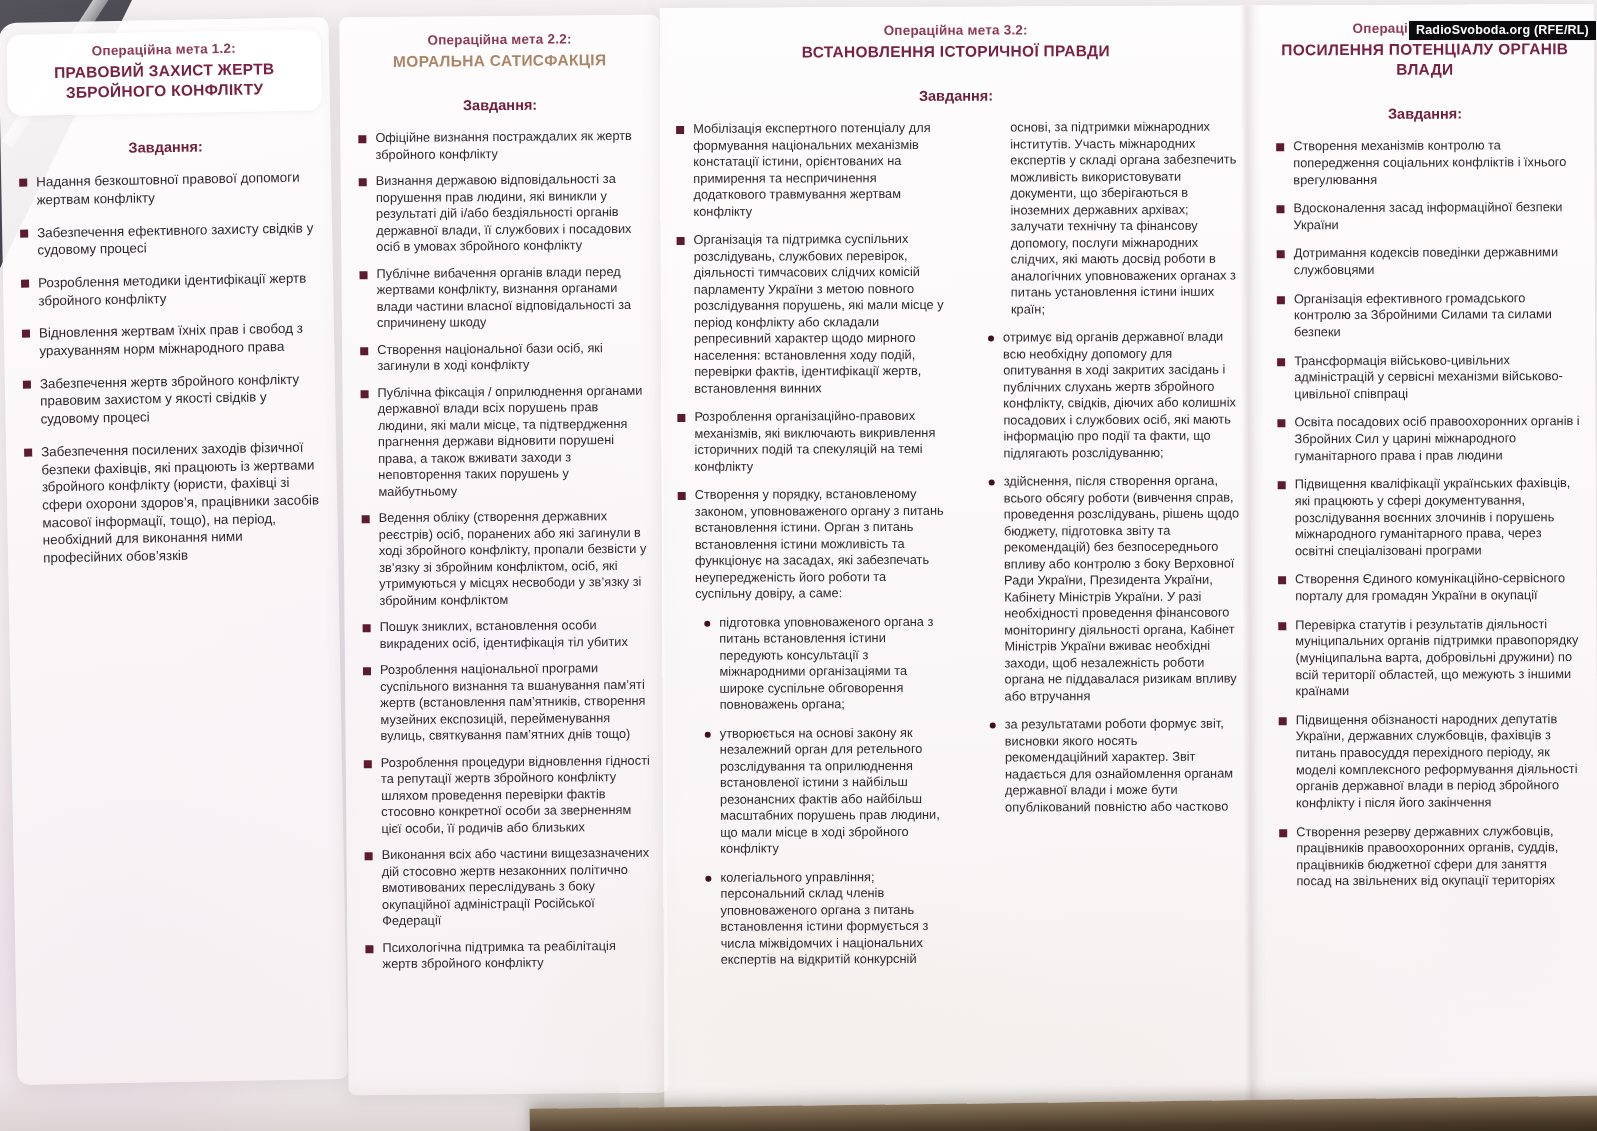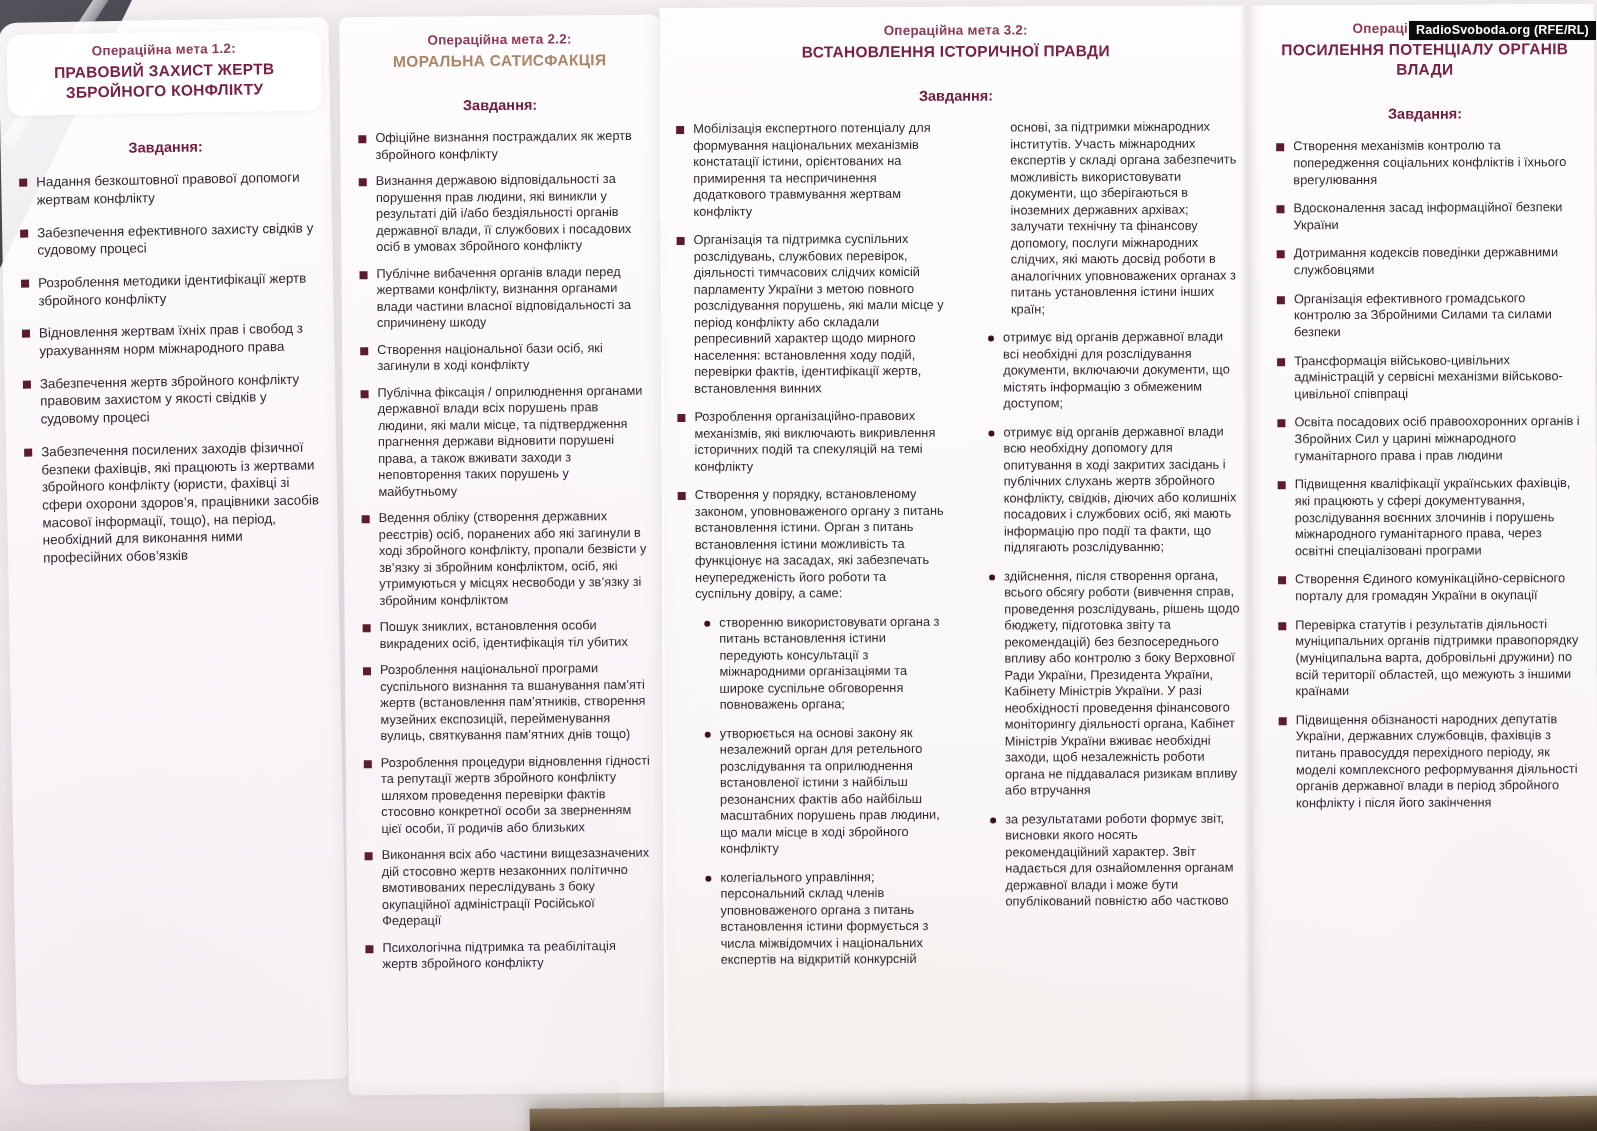--- a/index.html
+++ b/index.html
@@ -246,40 +246,36 @@
               <li class="task square">
                 <span class="bullet sq"></span>
                 <span class="task-text">Розроблення організаційно-правових механізмів, які виключають викривлення історичних подій та спекуляцій на темі конфлікту</span>
               </li>
               <li class="task square">
                 <span class="bullet sq"></span>
                 <span class="task-text">Створення у порядку, встановленому законом, уповноваженого органу з питань встановлення істини. Орган з питань встановлення істини можливість та функціонує на засадах, які забезпечать неупередженість його роботи та суспільну довіру, а саме:</span>
               </li>
               <li class="task dot">
                 <span class="bullet dt"></span>
-                <span class="task-text">створенню використовувати органа з питань встановлення істини передують консультації з міжнародними організаціями та широке суспільне обговорення повноважень органа;</span>
+                <span class="task-text">підготовка уповноваженого органа з питань встановлення істини передують консультації з міжнародними організаціями та широке суспільне обговорення повноважень органа;</span>
               </li>
               <li class="task dot">
                 <span class="bullet dt"></span>
                 <span class="task-text">утворюється на основі закону як незалежний орган для ретельного розслідування та оприлюднення встановленої істини з найбільш резонансних фактів або найбільш масштабних порушень прав людини, що мали місце в ході збройного конфлікту</span>
               </li>
               <li class="task dot">
                 <span class="bullet dt"></span>
                 <span class="task-text">колегіального управління; персональний склад членів уповноваженого органа з питань встановлення істини формується з числа міжвідомчих і національних експертів на відкритій конкурсній</span>
               </li>
             </ul>
         </div>
         <div class="subcol col3-right">
           <ul class="tasks">
               <li class="task plain">
                 <span class="task-text">основі, за підтримки міжнародних інститутів. Участь міжнародних експертів у складі органа забезпечить можливість використовувати документи, що зберігаються в іноземних державних архівах; залучати технічну та фінансову допомогу, послуги міжнародних слідчих, які мають досвід роботи в аналогічних уповноважених органах з питань установлення істини інших країн;</span>
-              </li>
-              <li class="task dot">
-                <span class="bullet dt"></span>
-                <span class="task-text">отримує від органів державної влади всі необхідні для розслідування документи, включаючи документи, що містять інформацію з обмеженим доступом;</span>
               </li>
               <li class="task dot">
                 <span class="bullet dt"></span>
                 <span class="task-text">отримує від органів державної влади всю необхідну допомогу для опитування в ході закритих засідань і публічних слухань жертв збройного конфлікту, свідків, діючих або колишніх посадових і службових осіб, які мають інформацію про події та факти, що підлягають розслідуванню;</span>
               </li>
               <li class="task dot">
                 <span class="bullet dt"></span>
                 <span class="task-text">здійснення, після створення органа, всього обсягу роботи (вивчення справ, проведення розслідувань, рішень щодо бюджету, підготовка звіту та рекомендацій) без безпосереднього впливу або контролю з боку Верховної Ради України, Президента України, Кабінету Міністрів України. У разі необхідності проведення фінансового моніторингу діяльності органа, Кабінет Міністрів України вживає необхідні заходи, щоб незалежність роботи органа не піддавалася ризикам впливу або втручання</span>
               </li>
               <li class="task dot">
@@ -331,20 +327,24 @@
             <span class="task-text">Створення Єдиного комунікаційно-сервісного порталу для громадян України в окупації</span>
           </li>
           <li class="task square">
             <span class="bullet sq"></span>
             <span class="task-text">Перевірка статутів і результатів діяльності муніципальних органів підтримки правопорядку (муніципальна варта, добровільні дружини) по всій території областей, що межують з іншими країнами</span>
           </li>
           <li class="task square">
             <span class="bullet sq"></span>
             <span class="task-text">Підвищення обізнаності народних депутатів України, державних службовців, фахівців з питань правосуддя перехідного періоду, як моделі комплексного реформування діяльності органів державної влади в період збройного конфлікту і після його закінчення</span>
           </li>
+          <li class="task square">
+            <span class="bullet sq"></span>
+            <span class="task-text">Створення резерву державних службовців, працівників правоохоронних органів, суддів, працівників бюджетної сфери для заняття посад на звільнених від окупації територіях</span>
+          </li>
         </ul>
     </div>
   </div>
 
   <div class="bottom-shade"></div>
   <div class="table-edge"></div>
 
   <div class="watermark">
     <span>RadioSvoboda.org (RFE/RL)</span>
   </div>

